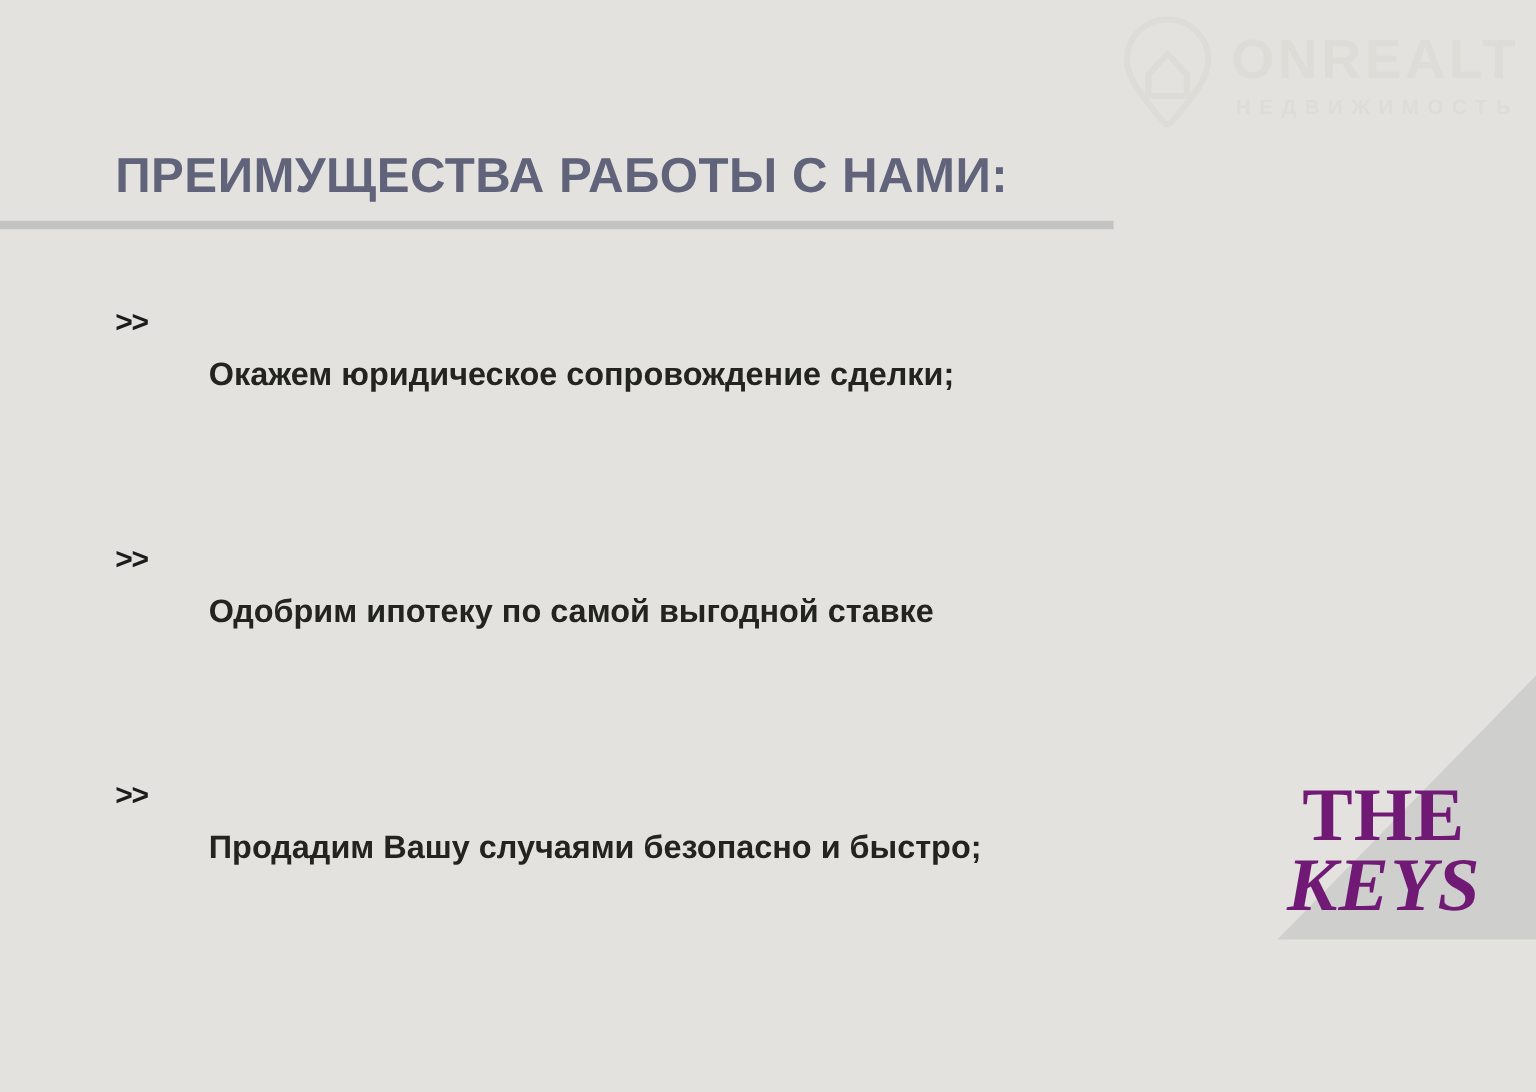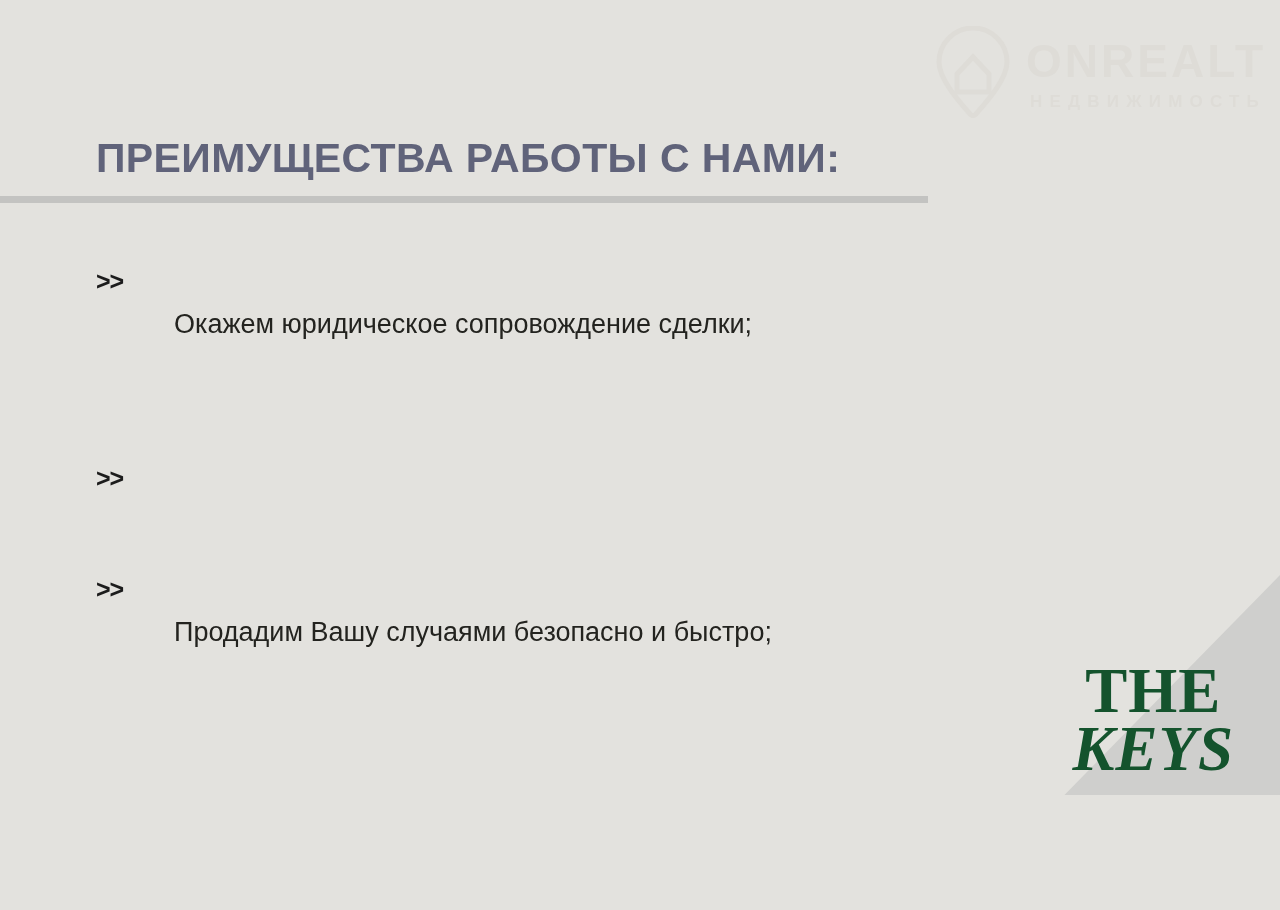--- a/index.html
+++ b/index.html
@@ -14,21 +14,20 @@
     font-family: "Liberation Sans", sans-serif;
     overflow: hidden;
   }
 
   .slide {
     position: relative;
     width: 1280px;
     height: 783px;
     background: #e3e2de;
     overflow: hidden;
-    margin-top: 12px;
   }
 
   
   .corner-wedge {
     position: absolute;
     left: 0;
     top: 0;
     width: 1280px;
     height: 910px;
     pointer-events: none;
@@ -115,40 +114,40 @@
     font-size: 25px;
     font-weight: bold;
     color: #1c1c1c;
     line-height: 43px;
     letter-spacing: -1px;
   }
   .bullet-text {
     font-size: 27px;
     color: #23231f;
     line-height: 43px;
-    font-weight: 400;
+    font-weight: 700;
     white-space: pre-line;
   }
   .bullet-text .line-1 {
     display: block;
     padding-left: 6px;
   }
   .bullet-text .line-2 {
     display: block;
     padding-left: 0px;
   }
 
   
   .keys-logo {
     position: absolute;
     right: 46px;
     bottom: 16px;
     text-align: center;
     font-family: "Liberation Serif", serif;
-    color: #14532d;
+    color: #701a75;
     line-height: 0.92;
     letter-spacing: 1px;
   }
   .keys-logo-line1 {
     font-size: 63px;
     font-weight: bold;
     display: block;
   }
   .keys-logo-line2 {
     font-size: 63px;
@@ -186,20 +185,21 @@
     <div class="bullet-row">
       <span class="bullet-marker">&gt;&gt;</span>
       <span class="bullet-text">
         <span class="line-1">Окажем юридическое сопровождение сделки;</span>
       </span>
     </div>
 
     <div class="bullet-row">
       <span class="bullet-marker">&gt;&gt;</span>
       <span class="bullet-text">
+        <span class="line-1">Одобрим ипотеку по самой выгодной ставке</span>
       </span>
     </div>
 
     <div class="bullet-row">
       <span class="bullet-marker">&gt;&gt;</span>
       <span class="bullet-text">
         <span class="line-1">Продадим Вашу случаями безопасно и быстро;</span>
       </span>
     </div>
 

